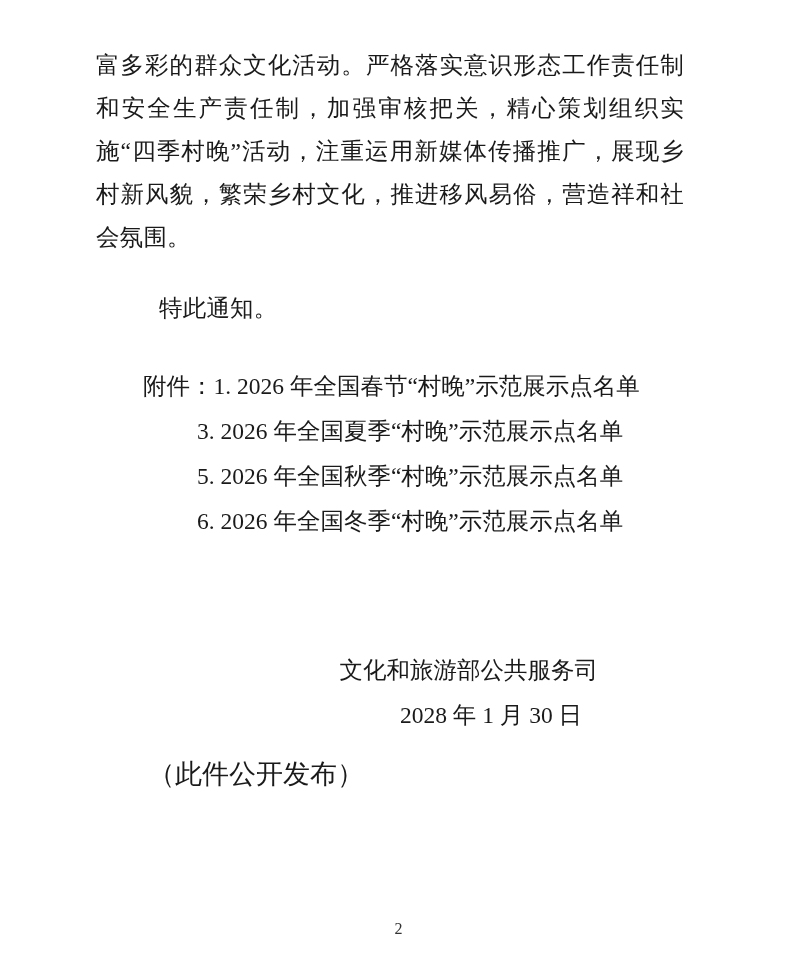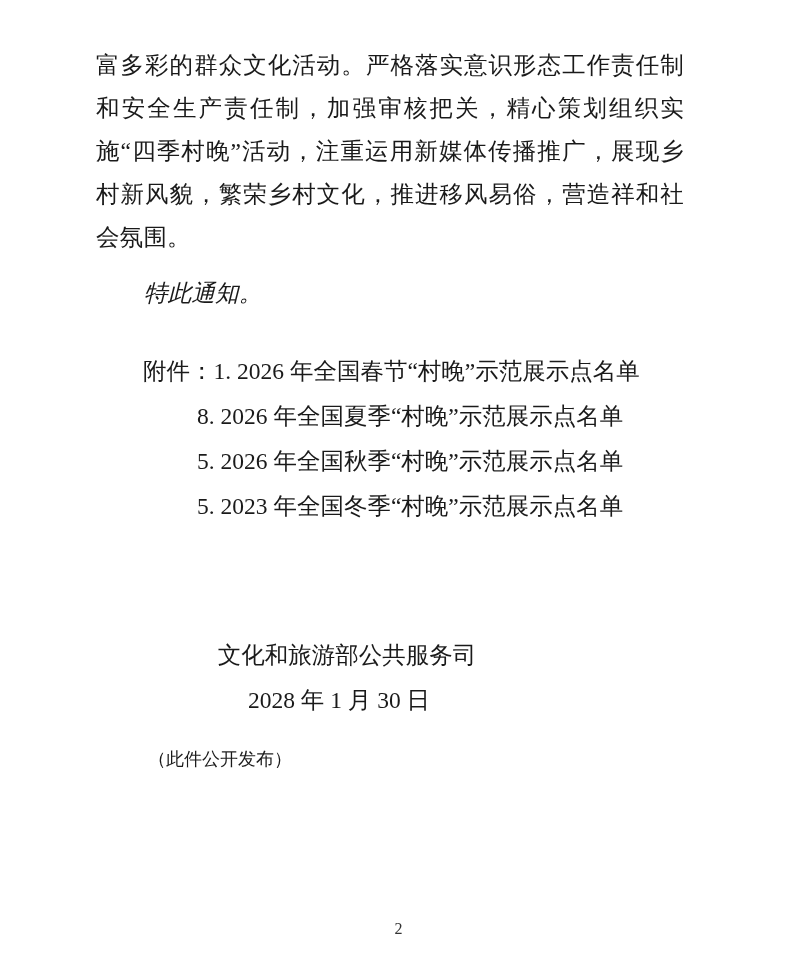--- a/index.html
+++ b/index.html
@@ -28,50 +28,49 @@
     line-height: 43px;
     text-align: justify;
     text-justify: inter-ideograph;
     letter-spacing: 0.2px;
   }
   .para {
     margin: 0;
     text-indent: 0;
   }
   .para-indent {
-    margin: 1px;
+    margin: 16px;
     text-indent: 47px;
-    font-style: italic;
   }
   .spacer-sm { height: 12px; }
   .attachments {
     margin-top: 34px;
     font-size: 23.5px;
     line-height: 45px;
     font-family: Liberation Serif, serif;
   }
   .att-first {
     text-indent: 47px;
   }
   .att-line {
     padding-left: 101px;
   }
   .signature {
     margin-top: 104px;
     font-size: 23.5px;
     line-height: 45px;
-    text-align: center;
+    text-align: right;
     padding-right: 86px;
   }
   .sig-line-2 {
     padding-right: 16px;
   }
   .public-note {
     margin-top: 14px;
-    font-size: 18px;
+    font-size: 27px;
     line-height: 45px;
     padding-left: 52px;
   }
   .page-number {
     position: absolute;
     left: 0;
     right: 0;
     bottom: 28px;
     text-align: center;
     font-size: 16px;
@@ -84,23 +83,23 @@
 <div class="page">
 
   <div class="body-text">
     <p class="para">富多彩的群众文化活动。严格落实意识形态工作责任制和安全生产责任制，加强审核把关，精心策划组织实施“四季村晚”活动，注重运用新媒体传播推广，展现乡村新风貌，繁荣乡村文化，推进移风易俗，营造祥和社会氛围。</p>
     <div class="spacer-sm"></div>
     <p class="para-indent">特此通知。</p>
   </div>
 
   <div class="attachments">
     <div class="att-first"><span>附件：</span><span>1. 2026 年全国春节“村晚”示范展示点名单</span></div>
-    <div class="att-line">8. 2026 年全国夏季“村晚”示范展示点名单</div>
+    <div class="att-line">3. 2026 年全国夏季“村晚”示范展示点名单</div>
     <div class="att-line">5. 2026 年全国秋季“村晚”示范展示点名单</div>
-    <div class="att-line">5. 2023 年全国冬季“村晚”示范展示点名单</div>
+    <div class="att-line">6. 2026 年全国冬季“村晚”示范展示点名单</div>
   </div>
 
   <div class="signature">
     <div>文化和旅游部公共服务司</div>
     <div class="sig-line-2">2028 年 1 月 30 日</div>
   </div>
 
   <div class="public-note">（此件公开发布）</div>
 
 </div>

